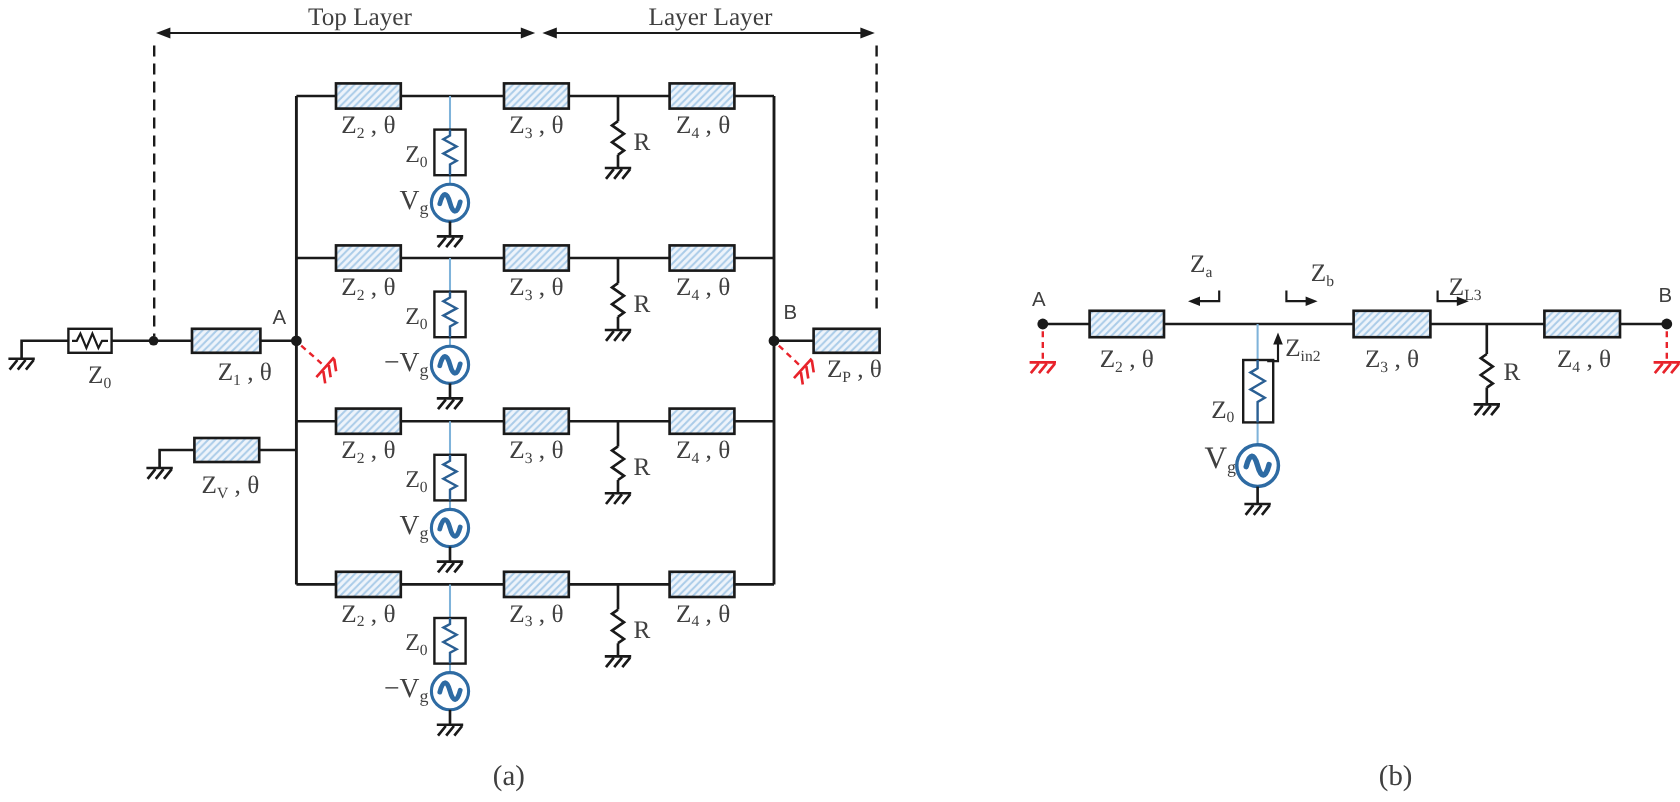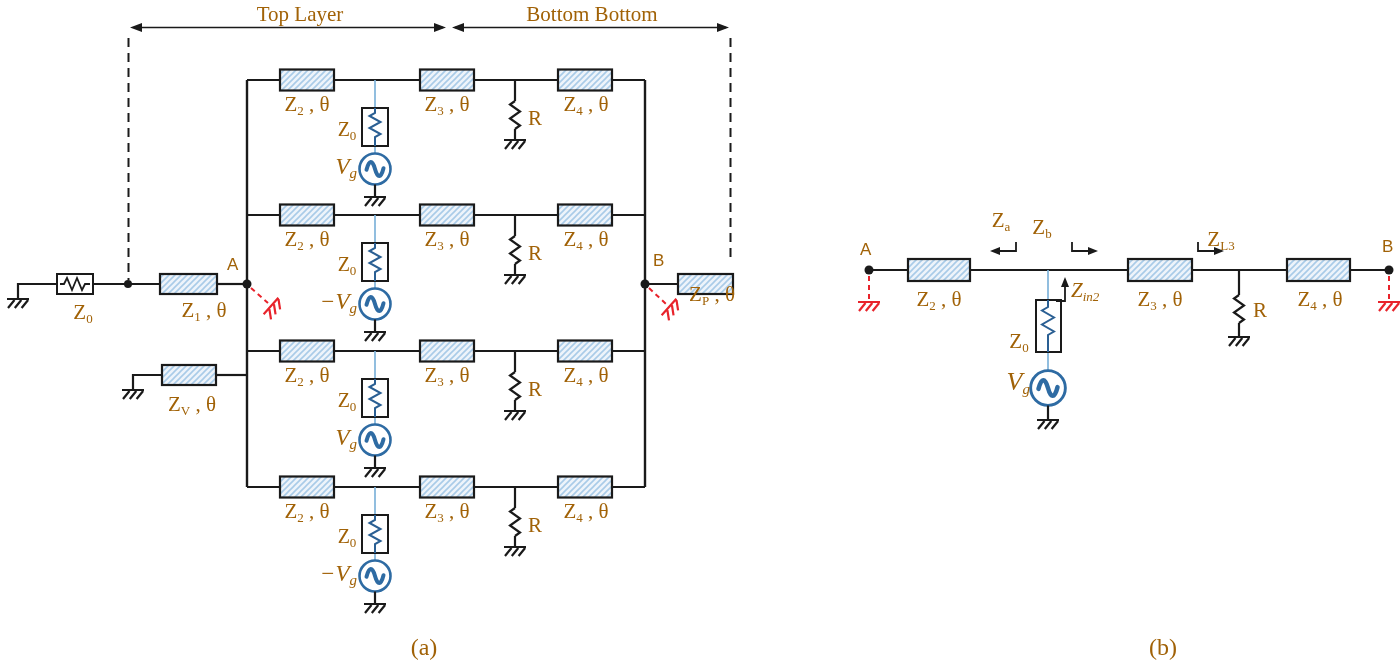--- a/index.html
+++ b/index.html
@@ -1,23 +1,23 @@
 <!DOCTYPE html>
 <html><head>
 <meta charset="utf-8">
 <style>
   html,body{margin:0;padding:0;background:#ffffff;}
   .canvas{position:relative;width:1400px;height:668px;background:#ffffff;overflow:hidden;
-          font-family:"Liberation Serif",serif;color:#a16207;}
+          font-family:"Liberation Serif",serif;color:#404040;}
   .canvas svg{position:absolute;left:0;top:0;}
   .lbl{position:absolute;font-size:21px;line-height:1;white-space:nowrap;transform:translateX(-50%);}
   .lbl sub{font-size:13px;line-height:0;vertical-align:-4px;}
   .lbl-l{transform:none;}
   .lbl-r{transform:translateX(-100%);}
-  .it{font-style:italic;}
+  .it{}
   .sm{font-size:20px;}
   .src{font-size:23px;}
   .srcb{font-size:26px;}
   .src sub,.srcb sub{font-size:15px;}
   .sans{font-family:"Liberation Sans",sans-serif;font-size:17px;}
   .cap{font-size:24px;}
   .hdr{font-size:21px;}
 </style>
 </head>
 <body>
@@ -219,29 +219,29 @@
     </g>
     <g stroke-width="1.8">
       <path d="M1056,301 H1065 V283"></path>
       <polygon points="1065,277 1061,287 1069,287" fill="#1a1a1a" stroke="none"></polygon>
     </g>
   </g>
 </svg>
 
 <div>
   <span class="lbl hdr" style="left:300px;top:4px">Top Layer</span>
-  <span class="lbl hdr" style="left:592px;top:4px">Bottom Bottom</span>
+  <span class="lbl hdr" style="left:592px;top:4px">Layer Layer</span>
 
   <span class="lbl lbl-l sans" style="left:227px;top:256px">A</span>
   <span class="lbl lbl-l sans" style="left:653px;top:252px">B</span>
 
   <span class="lbl" style="left:83px;top:302px"><span>Z</span><sub>0</sub></span>
   <span class="lbl" style="left:204px;top:300px"><span>Z</span><sub>1</sub><span> , θ</span></span>
   <span class="lbl" style="left:192px;top:394px"><span>Z</span><sub>V</sub><span> , θ</span></span>
-  <span class="lbl" style="left:712px;top:284px"><span>Z</span><sub>P</sub><span> , θ</span></span>
+  <span class="lbl" style="left:712px;top:297px"><span>Z</span><sub>P</sub><span> , θ</span></span>
 
   <span class="lbl" style="left:307px;top:94px"><span>Z</span><sub>2</sub><span> , θ</span></span>
   <span class="lbl sm" style="left:347px;top:119px"><span>Z</span><sub>0</sub></span>
   <span class="lbl lbl-r it src" style="left:357px;top:155px"><span>V</span><sub>g</sub></span>
   <span class="lbl" style="left:447px;top:94px"><span>Z</span><sub>3</sub><span> , θ</span></span>
   <span class="lbl lbl-l" style="left:528px;top:108px">R</span>
   <span class="lbl" style="left:586px;top:94px"><span>Z</span><sub>4</sub><span> , θ</span></span>
 
   <span class="lbl" style="left:307px;top:229px"><span>Z</span><sub>2</sub><span> , θ</span></span>
   <span class="lbl sm" style="left:347px;top:254px"><span>Z</span><sub>0</sub></span>
@@ -265,21 +265,21 @@
   <span class="lbl" style="left:586px;top:501px"><span>Z</span><sub>4</sub><span> , θ</span></span>
 
   <span class="lbl cap" style="left:424px;top:635px">(a)</span>
 </div>
 
 <div>
   <span class="lbl lbl-l sans" style="left:860px;top:241px">A</span>
   <span class="lbl lbl-l sans" style="left:1382px;top:238px">B</span>
 
   <span class="lbl" style="left:1001px;top:210px"><span>Z</span><sub>a</sub></span>
-  <span class="lbl" style="left:1042px;top:217px"><span>Z</span><sub>b</sub></span>
+  <span class="lbl" style="left:1102px;top:217px"><span>Z</span><sub>b</sub></span>
   <span class="lbl" style="left:1221px;top:229px"><span>Z</span><sub>L3</sub></span>
   <span class="lbl lbl-l it" style="left:1071px;top:280px"><span>Z</span><sub>in2</sub></span>
 
   <span class="lbl" style="left:939px;top:289px"><span>Z</span><sub>2</sub><span> , θ</span></span>
   <span class="lbl" style="left:1160px;top:289px"><span>Z</span><sub>3</sub><span> , θ</span></span>
   <span class="lbl" style="left:1320px;top:289px"><span>Z</span><sub>4</sub><span> , θ</span></span>
 
   <span class="lbl" style="left:1019px;top:331px"><span>Z</span><sub>0</sub></span>
   <span class="lbl lbl-r it srcb" style="left:1030px;top:369px"><span>V</span><sub>g</sub></span>
   <span class="lbl lbl-l" style="left:1253px;top:300px">R</span>

